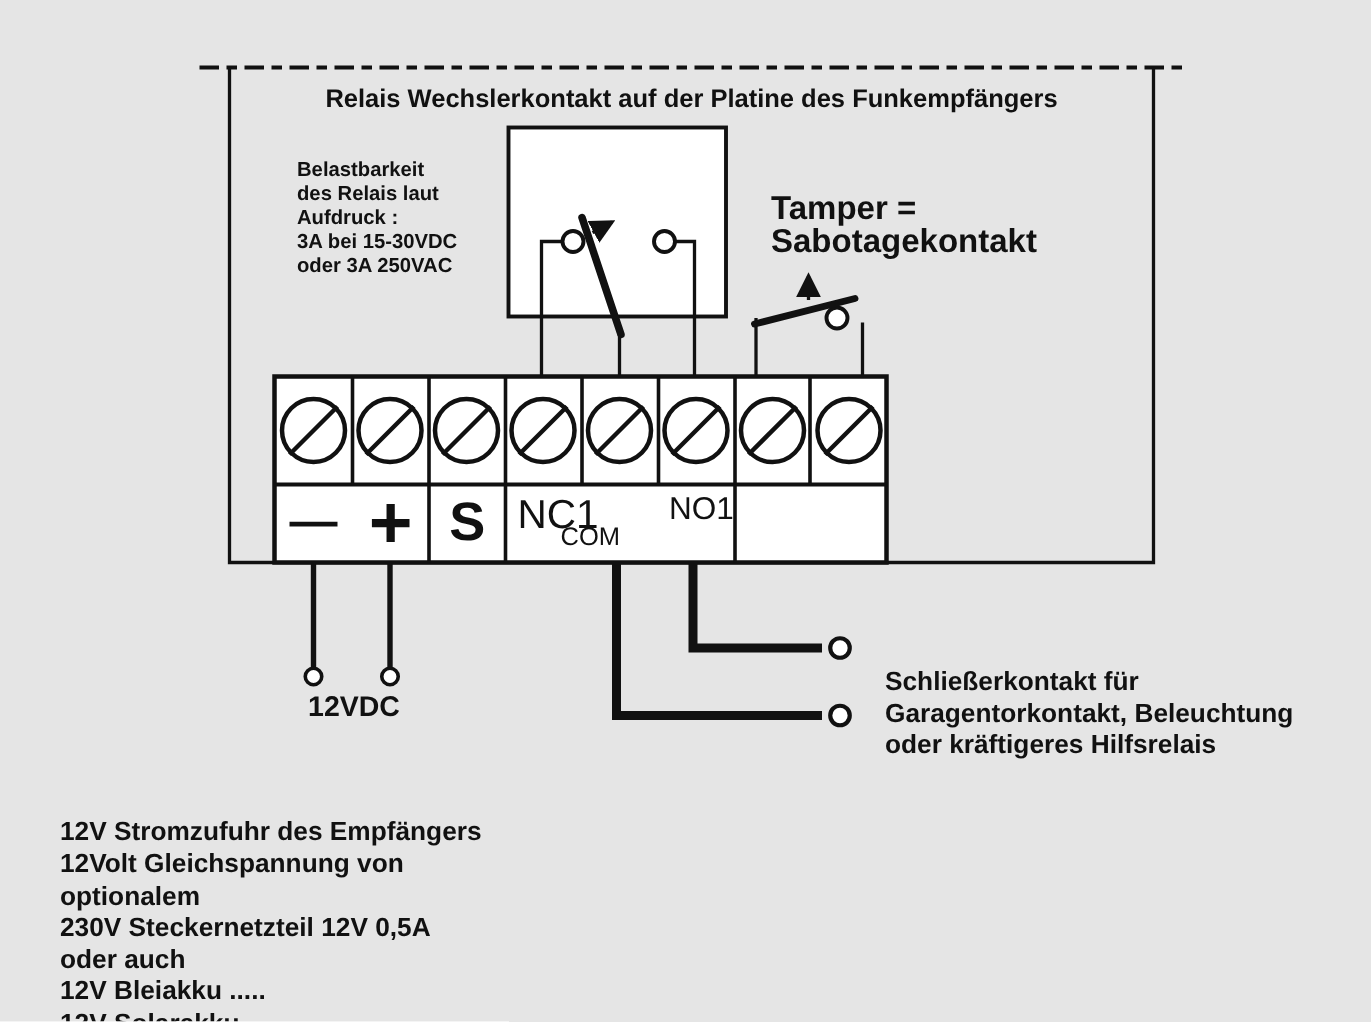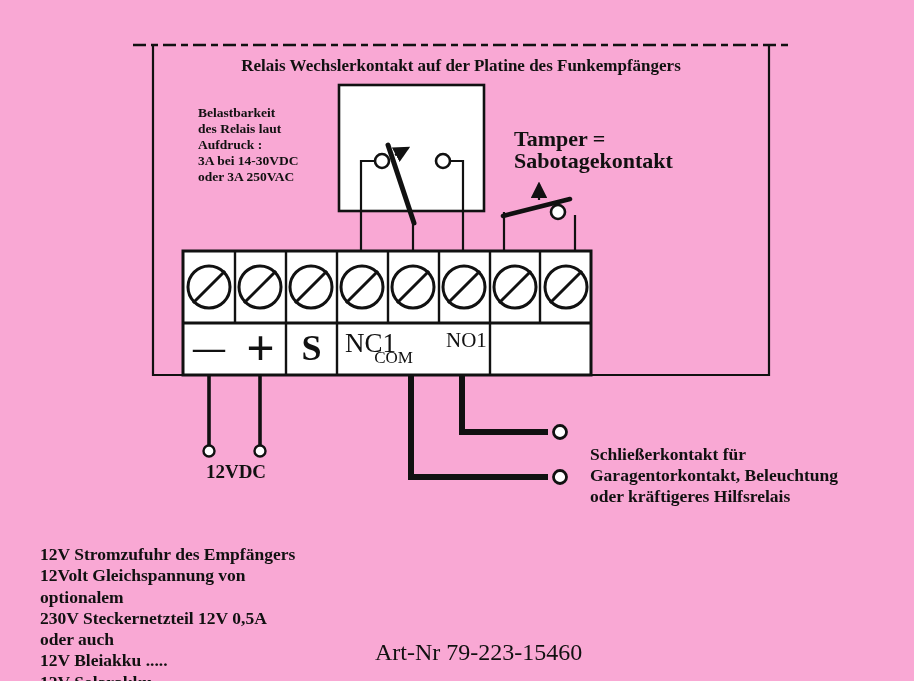--- a/index.html
+++ b/index.html
@@ -1,18 +1,18 @@
 <!DOCTYPE html>
 <html><head>
 <meta charset="utf-8">
 <style>
   html,body{margin:0;padding:0;background:#fff;}
   .canvas{
-    position:relative;width:914px;height:681px;background:#f9a8d4;overflow:hidden;
-    font-family:Liberation Serif, serif;color:#111;
+    position:relative;width:914px;height:681px;background:#e5e5e5;overflow:hidden;
+    font-family:Liberation Sans, sans-serif;color:#111;
   }
   .canvas svg{position:absolute;left:0;top:0;}
   .txt{position:absolute;white-space:pre-line;color:#111;}
   .b{font-weight:bold;}
   .ctr{text-align:center;}
   .title{left:153px;top:56px;width:616px;font-size:17px;}
   .loadnote{left:198px;top:105px;font-size:13.5px;line-height:16px;}
   .relaylbl{left:339px;top:91px;width:145px;font-size:19px;}
   .tampernote{left:514px;top:128px;font-size:22px;line-height:21.5px;}
   .t-minus{left:183px;top:323px;width:52px;height:52px;line-height:48px;font-size:32px;}
@@ -119,21 +119,21 @@
       <path d="M411,376 L411,477 L548,477" stroke-width="6"></path>
       <circle cx="560" cy="432" r="6.5" fill="#fff" stroke-width="2.8"></circle>
       <circle cx="560" cy="477" r="6.5" fill="#fff" stroke-width="2.8"></circle>
     </g>
   </svg>
 
   <div class="txt title b ctr">Relais Wechslerkontakt auf der Platine des Funkempfängers</div>
   <div class="txt loadnote b">Belastbarkeit
 des Relais laut
 Aufdruck :
-3A bei 14-30VDC
+3A bei 15-30VDC
 oder 3A 250VAC</div>
   <div class="txt tampernote b">Tamper =
 Sabotagekontakt</div>
 
   <div class="txt t-minus b ctr">—</div>
   <div class="txt t-plus b ctr">+</div>
   <div class="txt t-s b ctr">S</div>
   <div class="txt t-nc1">NC1</div>
   <div class="txt t-com ctr">COM</div>
   <div class="txt t-no1">NO1</div>
@@ -143,14 +143,13 @@
 Garagentorkontakt, Beleuchtung
 oder kräftigeres Hilfsrelais</div>
   <div class="txt supply b">12V Stromzufuhr des Empfängers
 12Volt Gleichspannung von
 optionalem
 230V Steckernetzteil 12V 0,5A
 oder auch
 12V Bleiakku .....
 12V Solarakku ......
 12V Autobatterie .....</div>
-  <div class="txt artnr">Art-Nr 79-223-15460</div>
 </div>
 
 </body></html>

